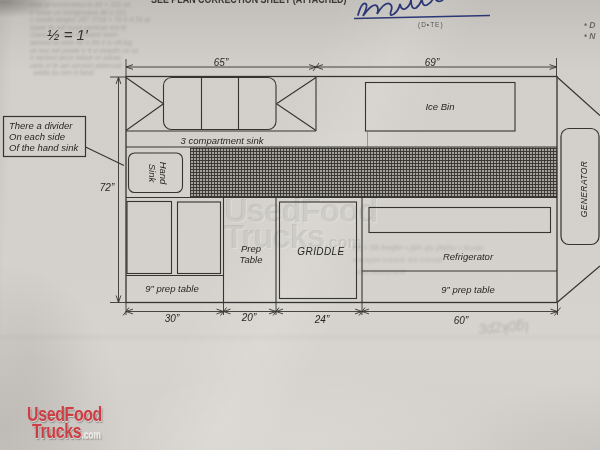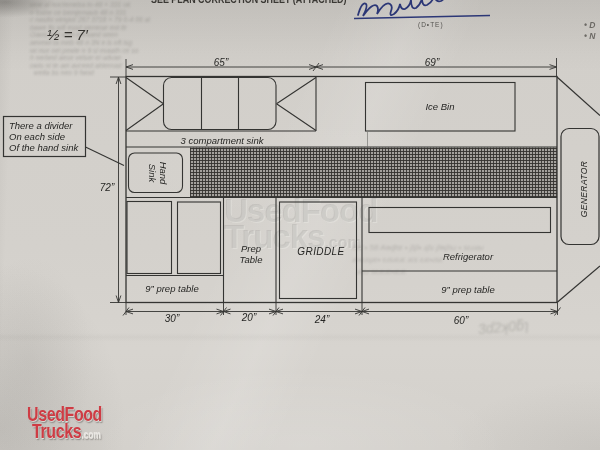--- a/index.html
+++ b/index.html
@@ -54,21 +54,21 @@
 <div class="abs" style="left:151px;top:-7px;width:260px;color:#3a3834;
   font-size:10.5px;font-weight:bold;letter-spacing:0px;transform:scaleX(0.85);transform-origin:left top;white-space:nowrap;">SEE PLAN CORRECTION SHEET (ATTACHED)</div>
 
 <svg class="abs" style="left:350px;top:0px;" width="160" height="30" viewBox="0 0 160 30">
   <path d="M8 15 q4 -14 8 -11 q2 2 -3 12 q10 -14 14 -10 q2 3 0 8 q8 -13 13 -10 q3 2 1 7 q-2 6 3 3 q5 -4 6 -10 q1 6 5 5 q5 -3 6 -9 q0 10 5 8 q5 -4 6 -10 q0 9 5 7 q6 -3 7 -10 q2 8 7 6 q5 -3 6 -9 q1 8 6 6 q5 -3 7 -10 l4 4 q4 -5 8 -4 q3 1 3 4" fill="none" stroke="#2c3776" stroke-width="1.8" stroke-linecap="round"></path>
   <path d="M4 18.5 L140 15.5" fill="none" stroke="#2c3776" stroke-width="1.3"></path>
 </svg>
 
 <div class="abs" style="left:418px;top:21px;color:#55534f;font-size:6.5px;letter-spacing:1px;">(D•TE)</div>
 
-<div class="abs" style="left:47px;top:26px;color:#35332f;font-size:15px;font-style:italic;">½ = 7′</div>
+<div class="abs" style="left:47px;top:26px;color:#35332f;font-size:15px;font-style:italic;">½ = 1′</div>
 
 <div class="abs" style="left:224px;top:197px;color:rgba(104,102,99,0.15);font-weight:bold;line-height:28px;letter-spacing:-1px;text-shadow:1px 1px 0 rgba(242,240,236,0.35);">
   <div style="font-size:33px;transform:scaleX(1.0);transform-origin:left;">UsedFood</div>
   <div style="font-size:33px;margin-top:-2px;">Trucks<span style="font-size:16px;letter-spacing:0;">.com</span></div>
 </div>
 
 <div class="abs" style="left:478px;top:319px;color:rgba(110,108,104,0.32);filter:blur(0.9px);font-size:14px;font-style:italic;transform:rotate(-5deg);">3ɗ2ʞ0ƃɿ</div>
 <div class="abs" style="left:352px;top:242px;width:230px;filter:blur(1.2px);color:rgba(112,110,106,0.3);font-size:8px;font-style:italic;line-height:12px;">
   caſ • 58 Aɵʠſɶ • ββ• ɹβɹ῅ βɵβsɹ • sɛɹɹaɹ<br>
   ɹɛ•ɛɹɥɹɛ• ɛɹsɹɛɹɛ ɹɛs ɛɹɛ•ɹsɛ<br>

